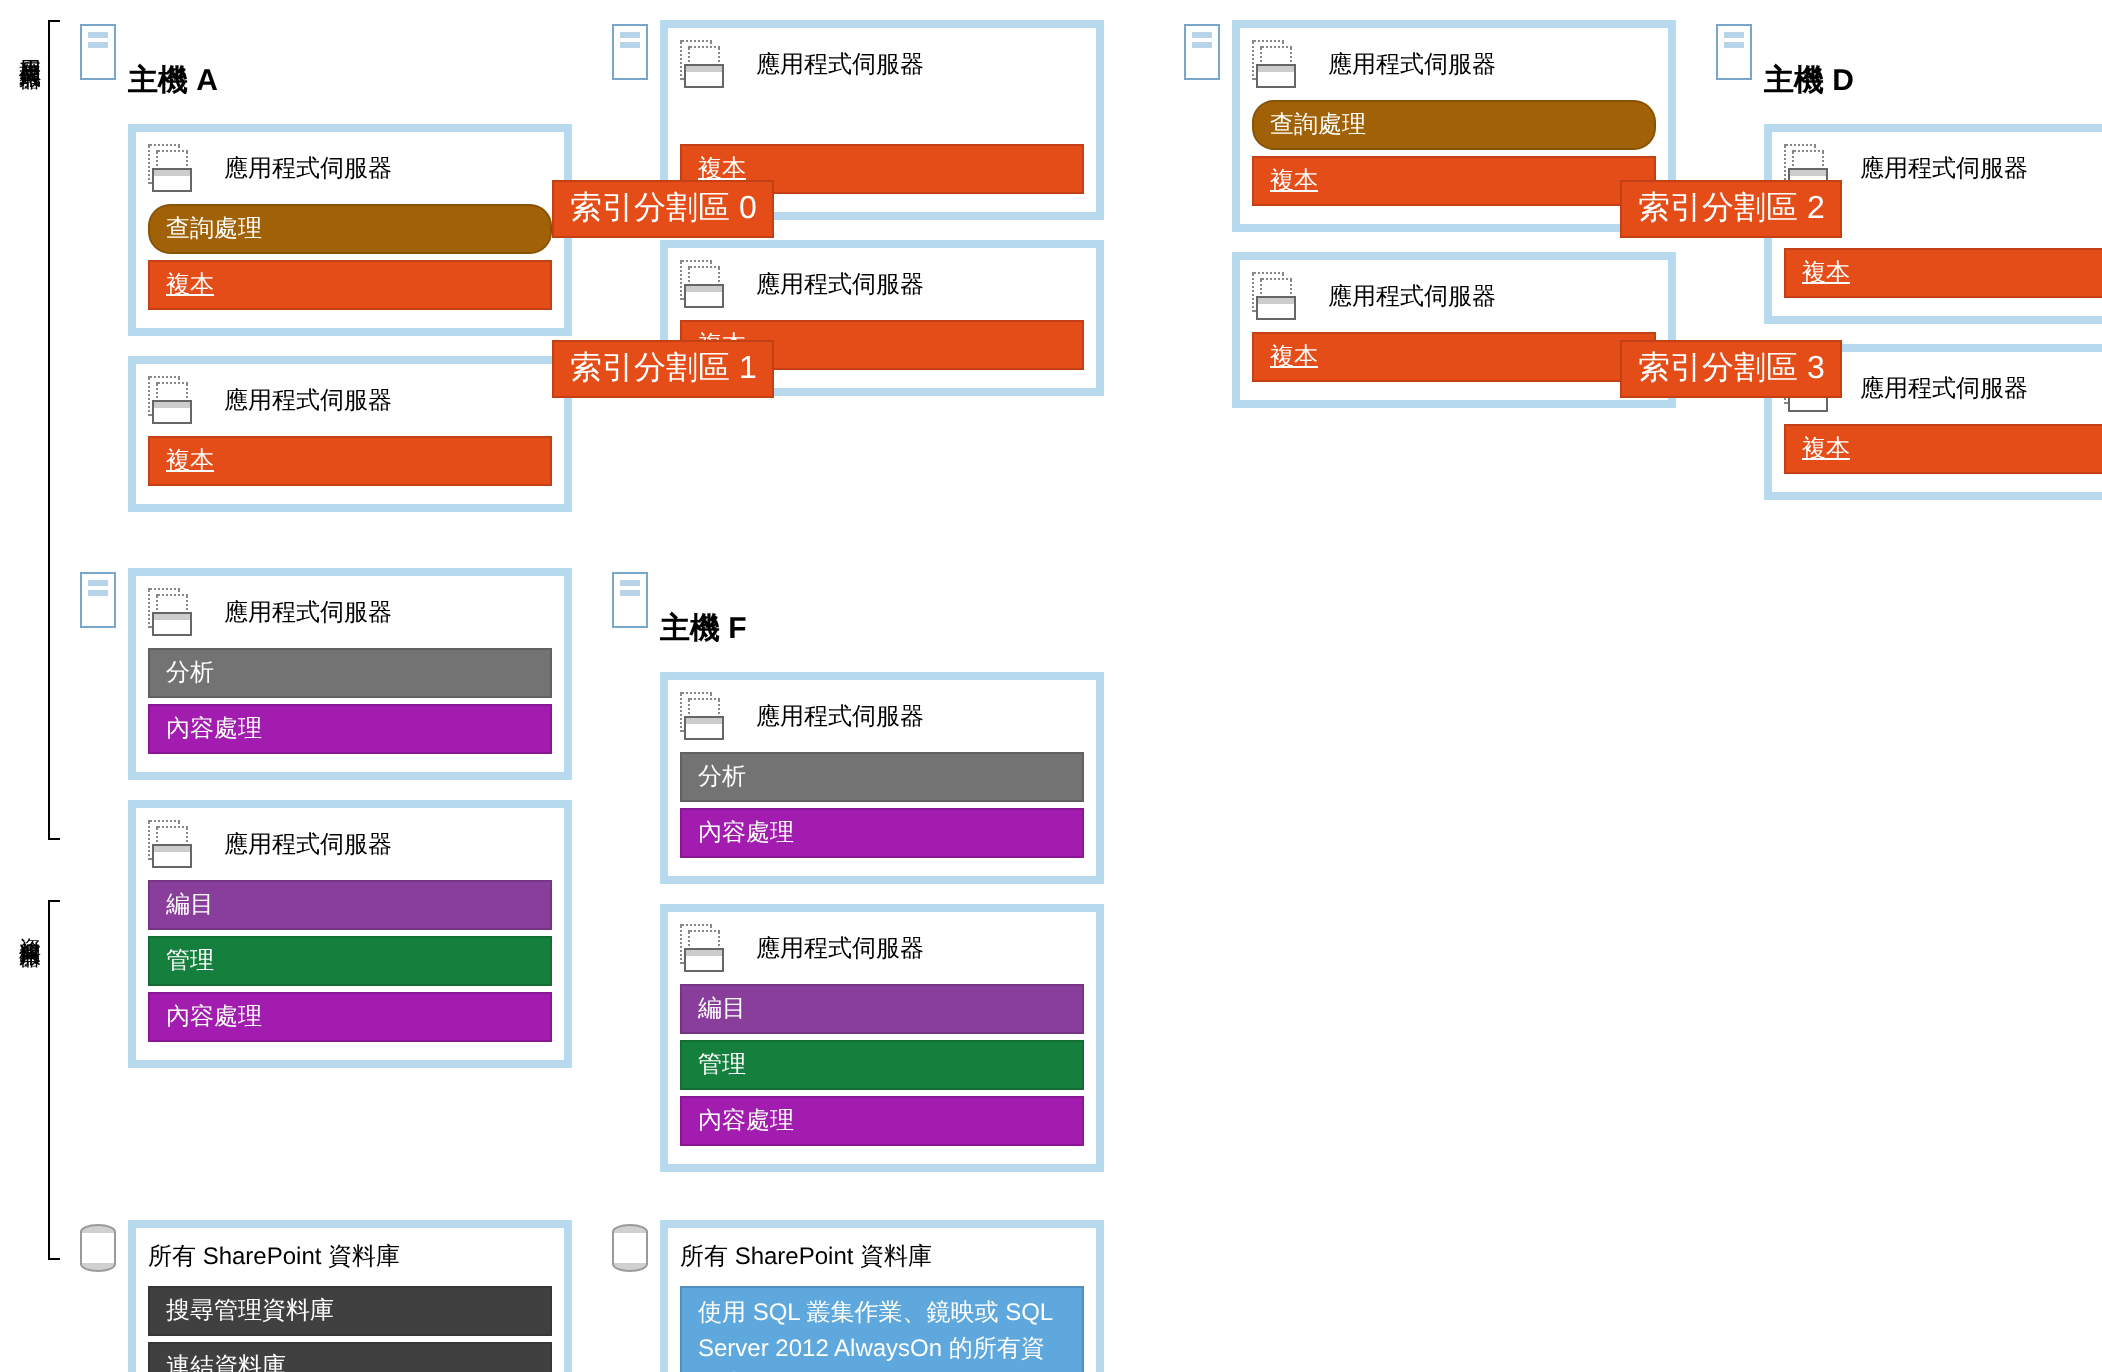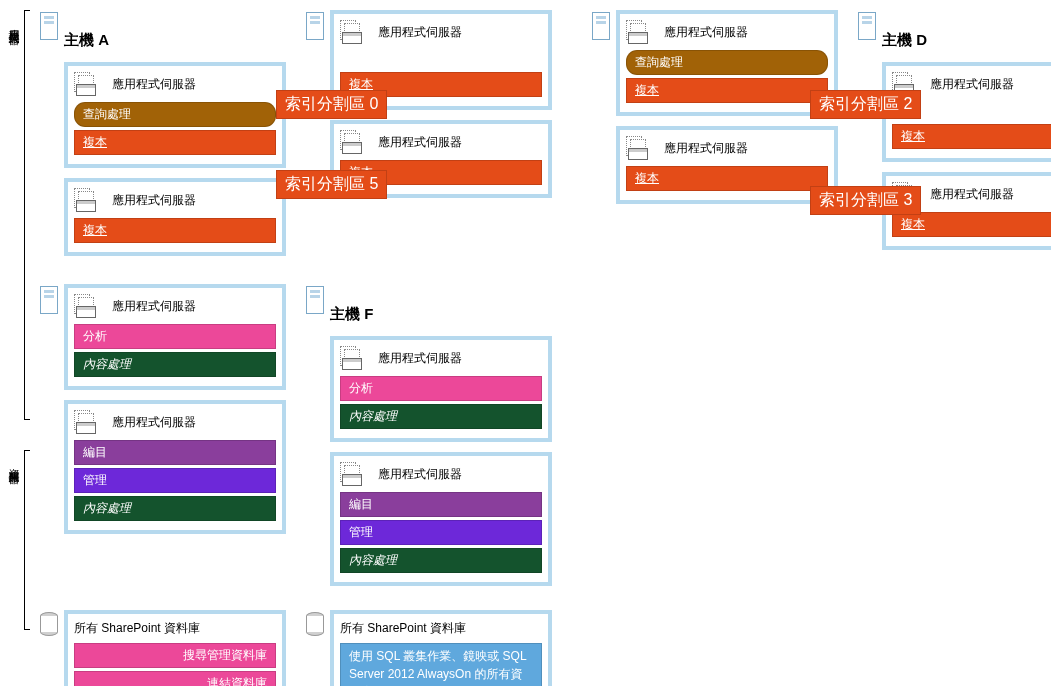--- a/index.html
+++ b/index.html
@@ -111,25 +111,25 @@
   .host-header-label { font-size: 12px; }
   .comp {
     color: #fff;
     padding: 3px 8px;
     margin-bottom: 3px;
     font-size: 12px;
     border: 1px solid rgba(0,0,0,0.15);
   }
   .comp.green  { background: #a16207; border-radius: 11px; }
   .comp.orange { background: #e44c18; text-decoration: underline; }
-  .comp.crimson{ background: #ec4899; }
-  .comp.green2 { background: #14532d; font-style: italic; }
+  .comp.crimson{ background: #737373; }
+  .comp.green2 { background: #a21caf; }
   .comp.purple { background: #8a3e9c; }
-  .comp.blue   { background: #6d28d9; }
-  .comp.sky    { background: #ec4899; text-align: right; }
+  .comp.blue   { background: #15803d; }
+  .comp.sky    { background: #404040; }
   .comp.skybox { background: #5fa8dd; min-height: 110px; line-height: 1.5; }
   .index-label {
     position: absolute;
     background: #e44c18;
     color: #fff;
     font-size: 16px;
     padding: 3px 8px;
     z-index: 5;
     white-space: nowrap;
     border: 1px solid rgba(0,0,0,0.15);
@@ -262,23 +262,23 @@
                 <div class="win"></div>
               </div>
           <div class="host-header-label">應用程式伺服器</div>
         </div>
         <div class="comp orange">複本</div>
       </div>
     </div>
   </div>
 
   <div class="index-label" style="left:236px; top:80px;">索引分割區 0</div>
-  <div class="index-label" style="left:236px; top:160px;">索引分割區 5</div>
+  <div class="index-label" style="left:236px; top:160px;">索引分割區 1</div>
   <div class="index-label" style="left:770px; top:80px;">索引分割區 2</div>
-  <div class="index-label" style="left:770px; top:176px;">索引分割區 3</div>
+  <div class="index-label" style="left:770px; top:160px;">索引分割區 3</div>
 </div>
 </div>
 
 <div class="row">
 
   <div class="host-block">
     <div class="server-icon"></div>
     <div class="host-col">
       <div class="host-box">
         <div class="host-header">

